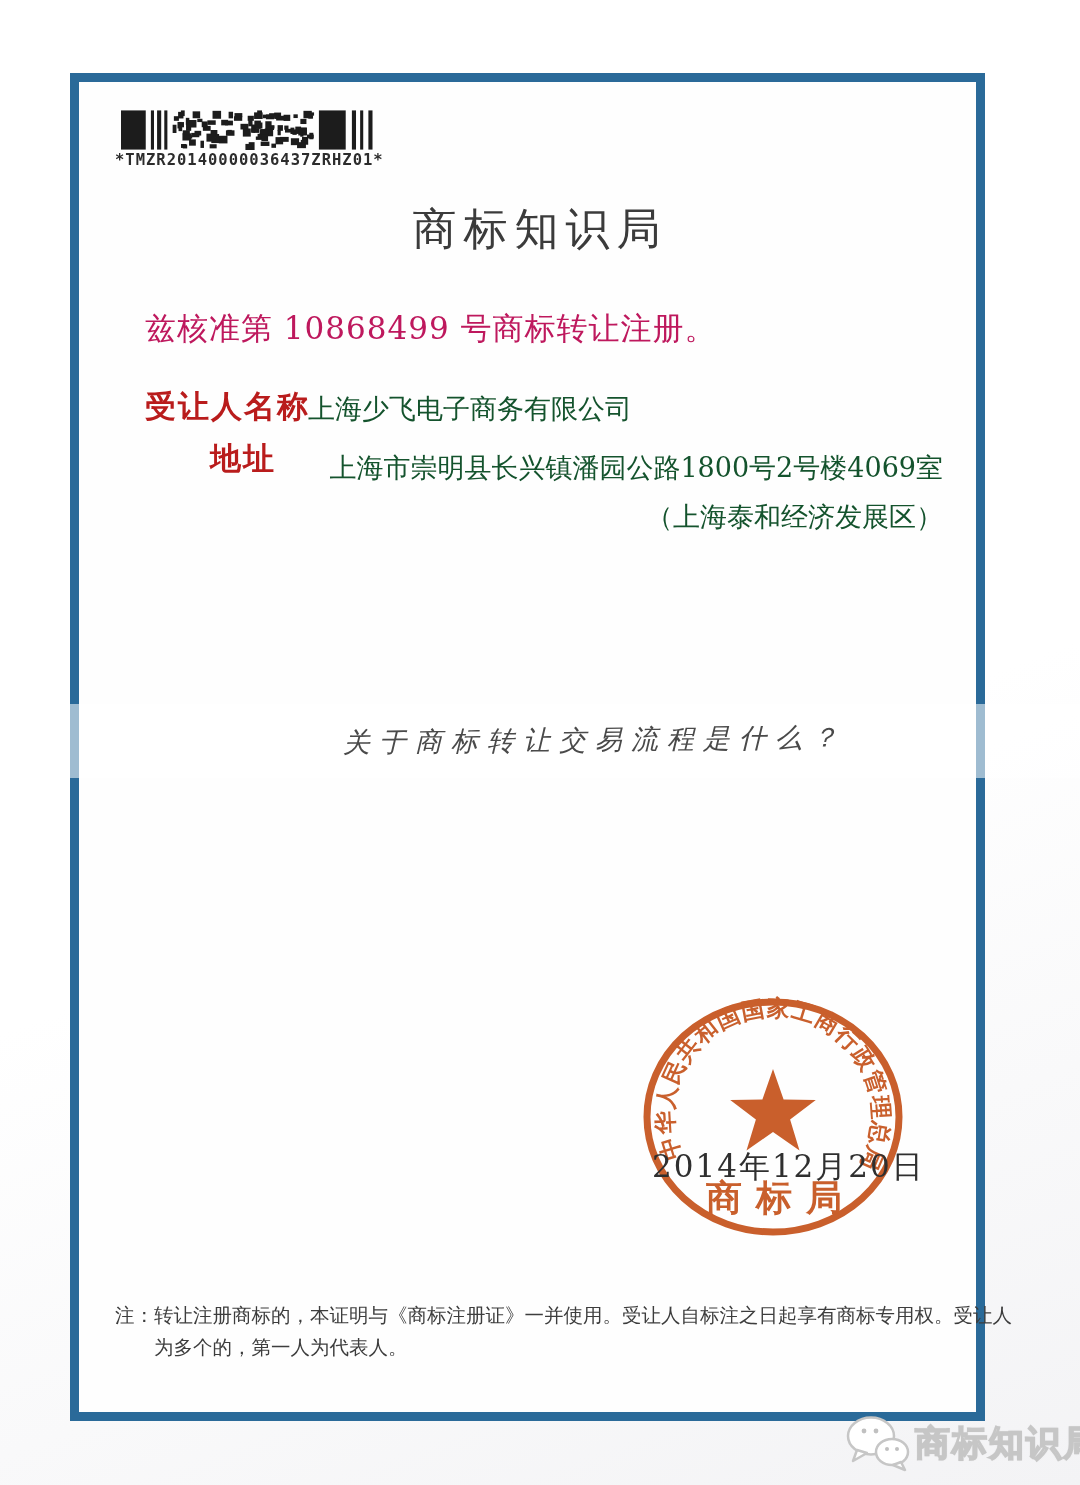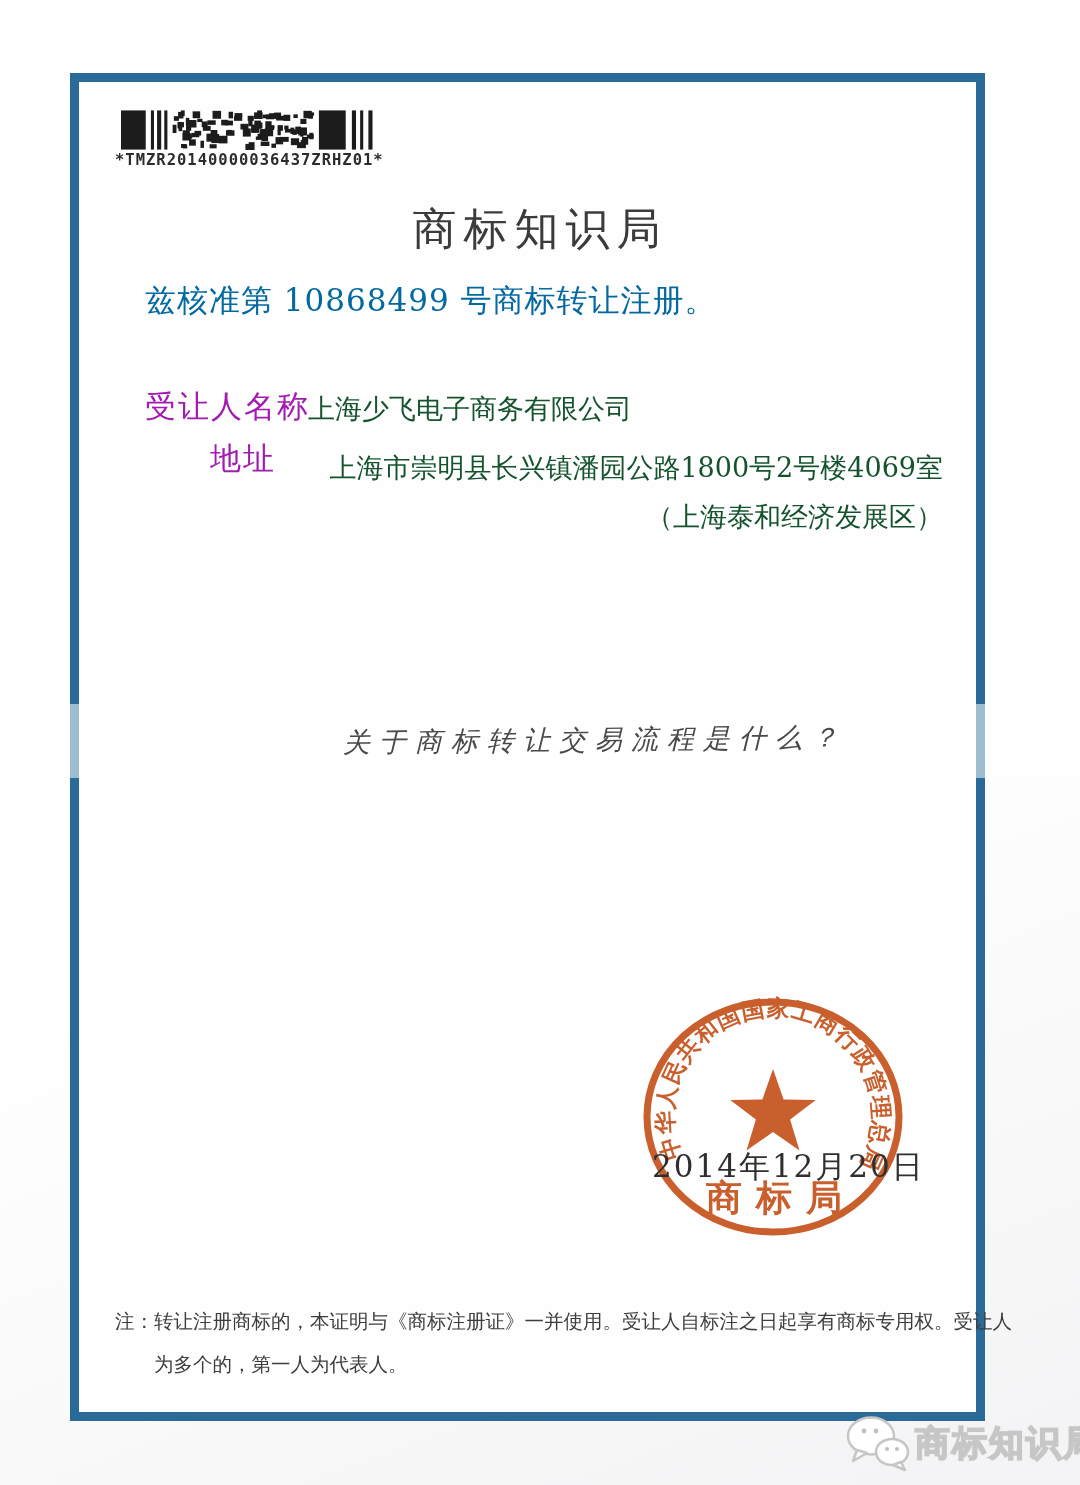--- a/index.html
+++ b/index.html
@@ -33,24 +33,24 @@
     font-size:15.5px;font-weight:bold;color:#2c2c2c;letter-spacing:1px;
     margin-top:1px;white-space:nowrap;
   }
 
   .cert-title{
     left:0;top:200px;width:1080px;text-align:center;
     font-size:44px;color:#3b3b3b;letter-spacing:7px;font-weight:500;
   }
 
   .approval-line{
-    left:145px;top:280px;font-size:31px;color:#0369a1;letter-spacing:1px;
-  }
-
-  .field-label{font-size:31px;color:#a21caf;letter-spacing:2px;white-space:nowrap;}
+    left:145px;top:308px;font-size:31px;color:#be185d;letter-spacing:1px;
+  }
+
+  .field-label{font-size:31px;color:#b91c1c;letter-spacing:2px;white-space:nowrap;font-weight:bold;}
   .field-value{font-size:27px;color:#14532d;}
   .assignee-label{left:145px;top:386px;}
   .assignee-value{left:308px;top:391px;}
   .address-label{left:210px;top:438px;}
   .address-value{left:303px;top:443px;width:640px;line-height:49px;text-align:right;}
 
   .handwritten{
     left:343px;top:722px;z-index:6;
     font-family:"DejaVu Sans", cursive;
     font-style:italic;font-size:27px;color:#4a4a4a;letter-spacing:9px;
@@ -67,21 +67,21 @@
     font-size:36px;font-weight:bold;fill:#c95f2c;letter-spacing:14px;
   }
 
   .issue-date{
     left:652px;top:1146px;z-index:4;
     font-size:31px;color:#2f2f2f;letter-spacing:2px;white-space:nowrap;text-align:right;
   }
 
   .footer-note{
     left:115px;top:1300px;width:862px;z-index:2;
-    font-size:19.5px;line-height:43px;color:#3d3d3d;
+    font-size:19.5px;line-height:32px;color:#3d3d3d;
     padding-left:39px;text-indent:-39px;
   }
 
   
   .brand-wrap{left:845px;top:1414px;z-index:8;display:flex;align-items:center;}
   .brand-icon{width:66px;height:58px;}
   .brand-name{
     font-family:"DejaVu Sans", sans-serif;
     font-size:35px;font-weight:bold;color:#ffffff;
     -webkit-text-stroke:1.5px #c6c6c6;

